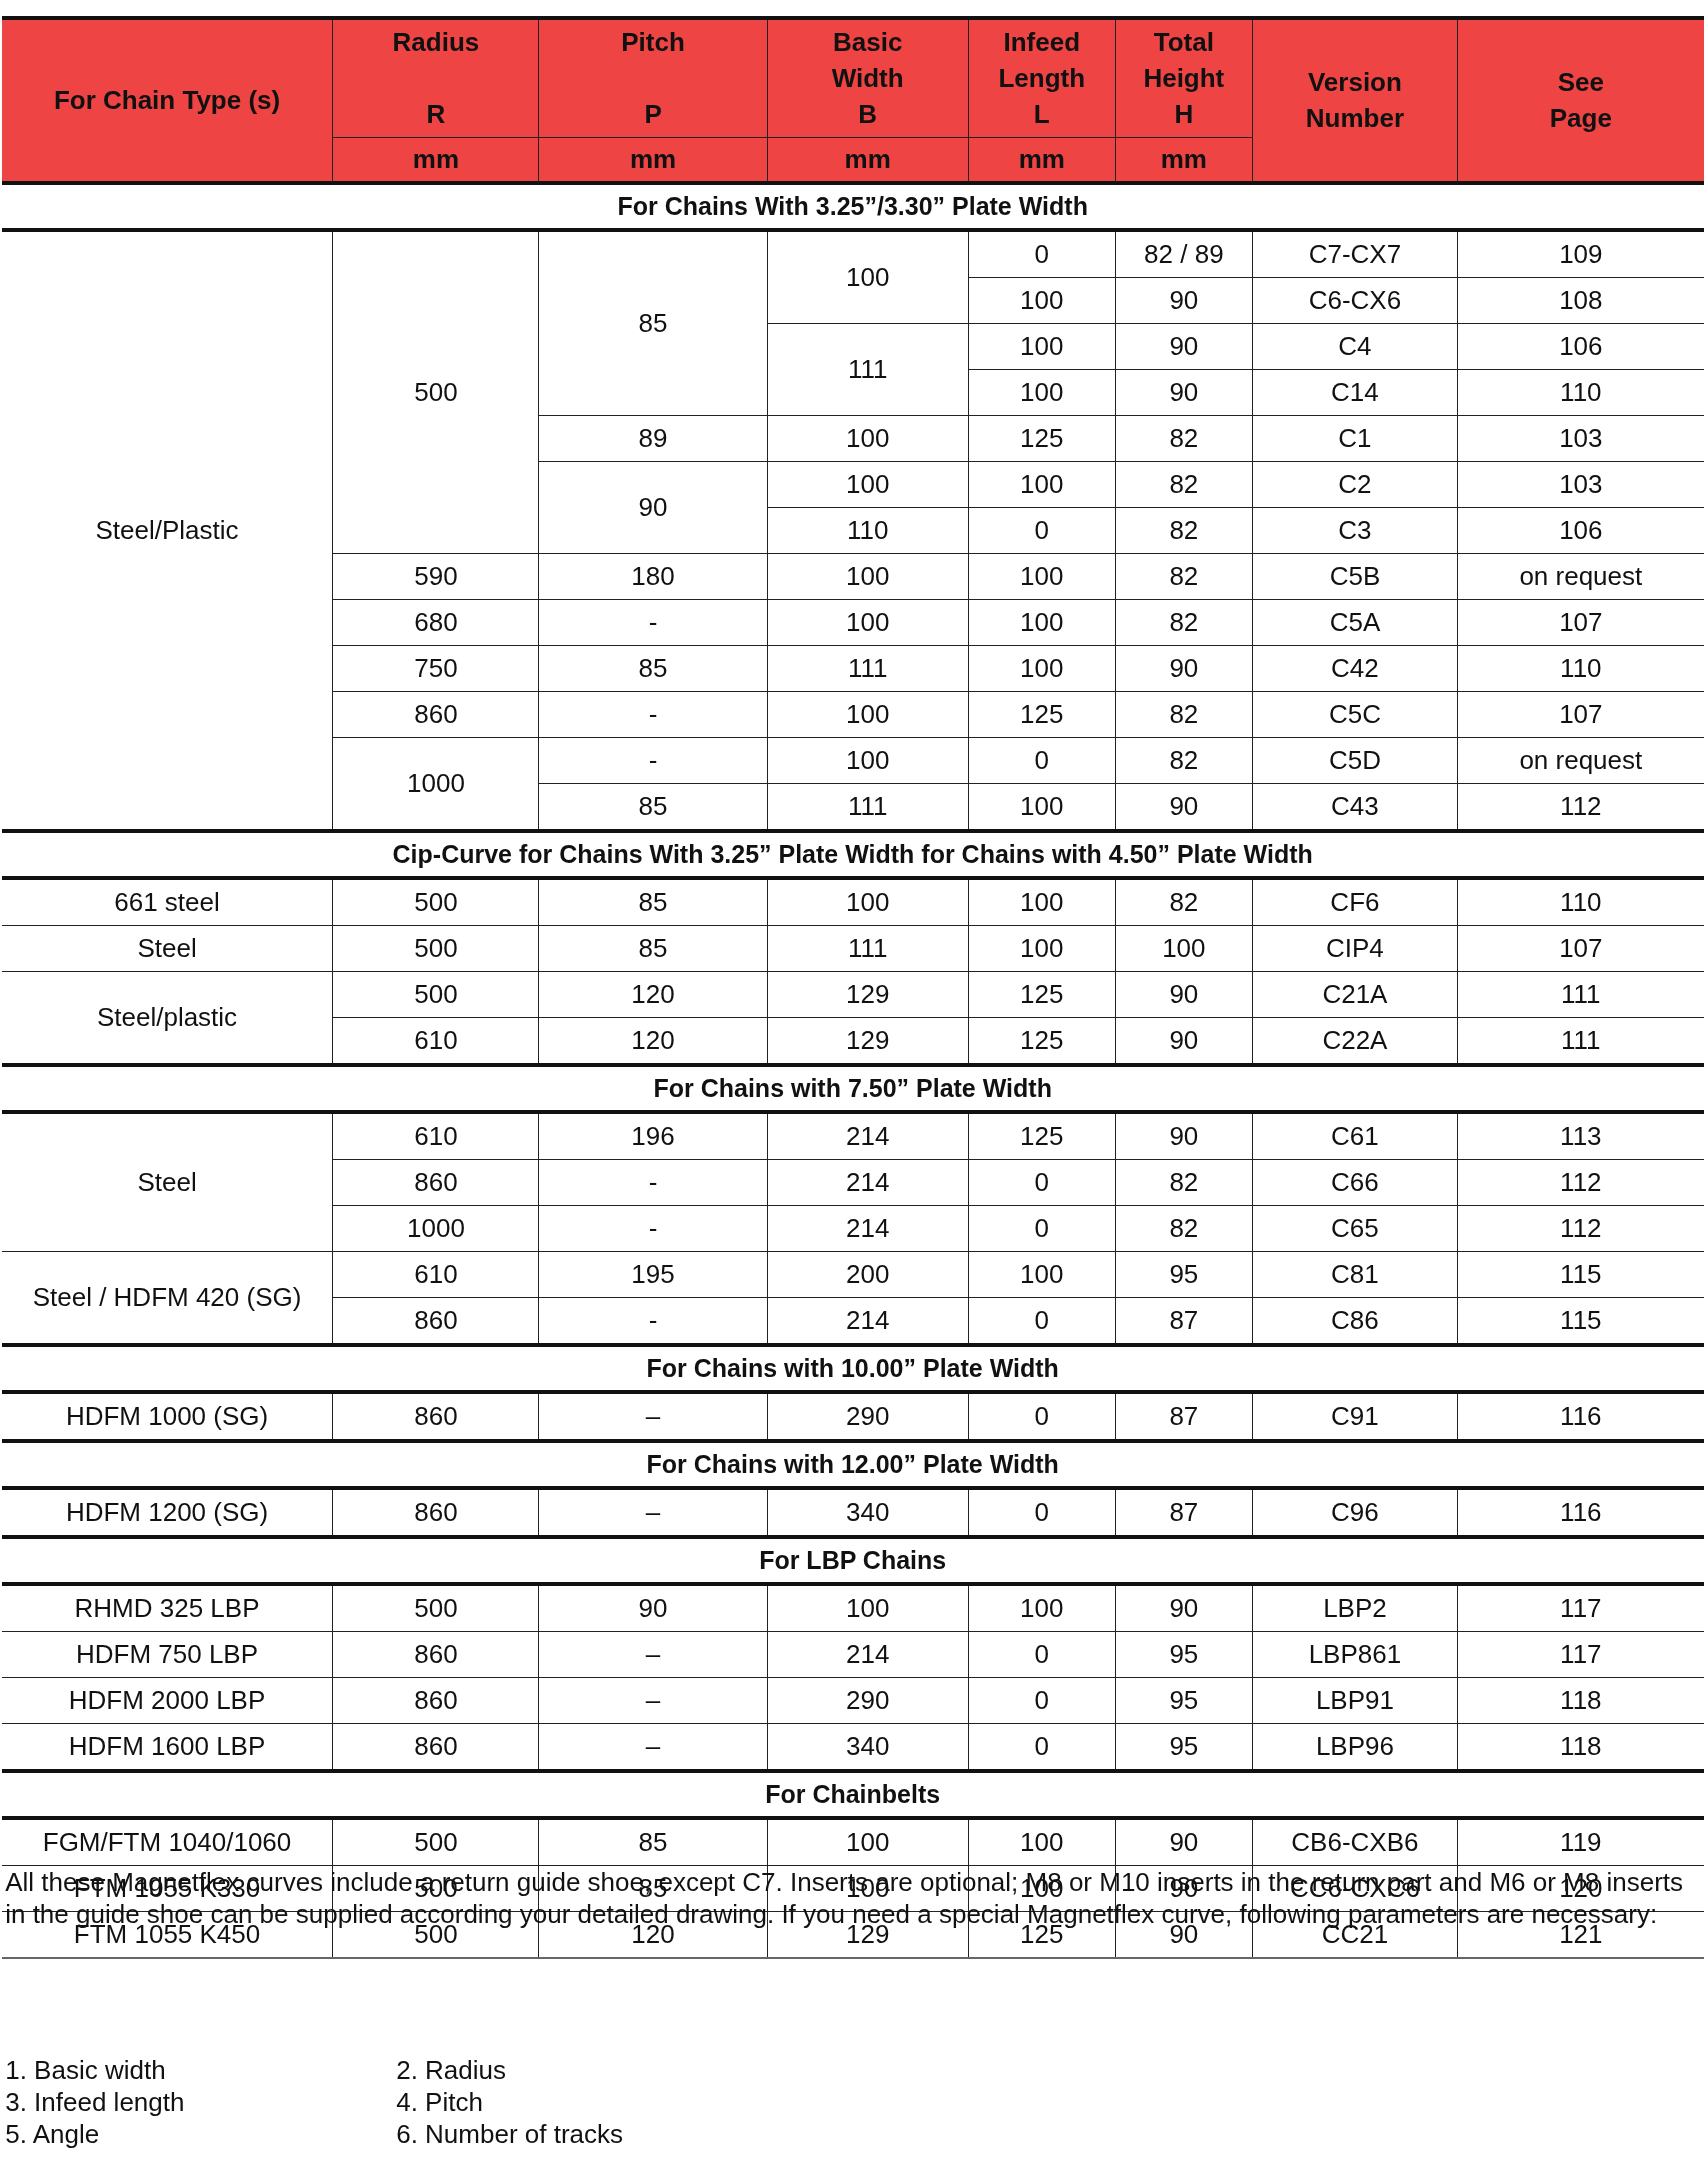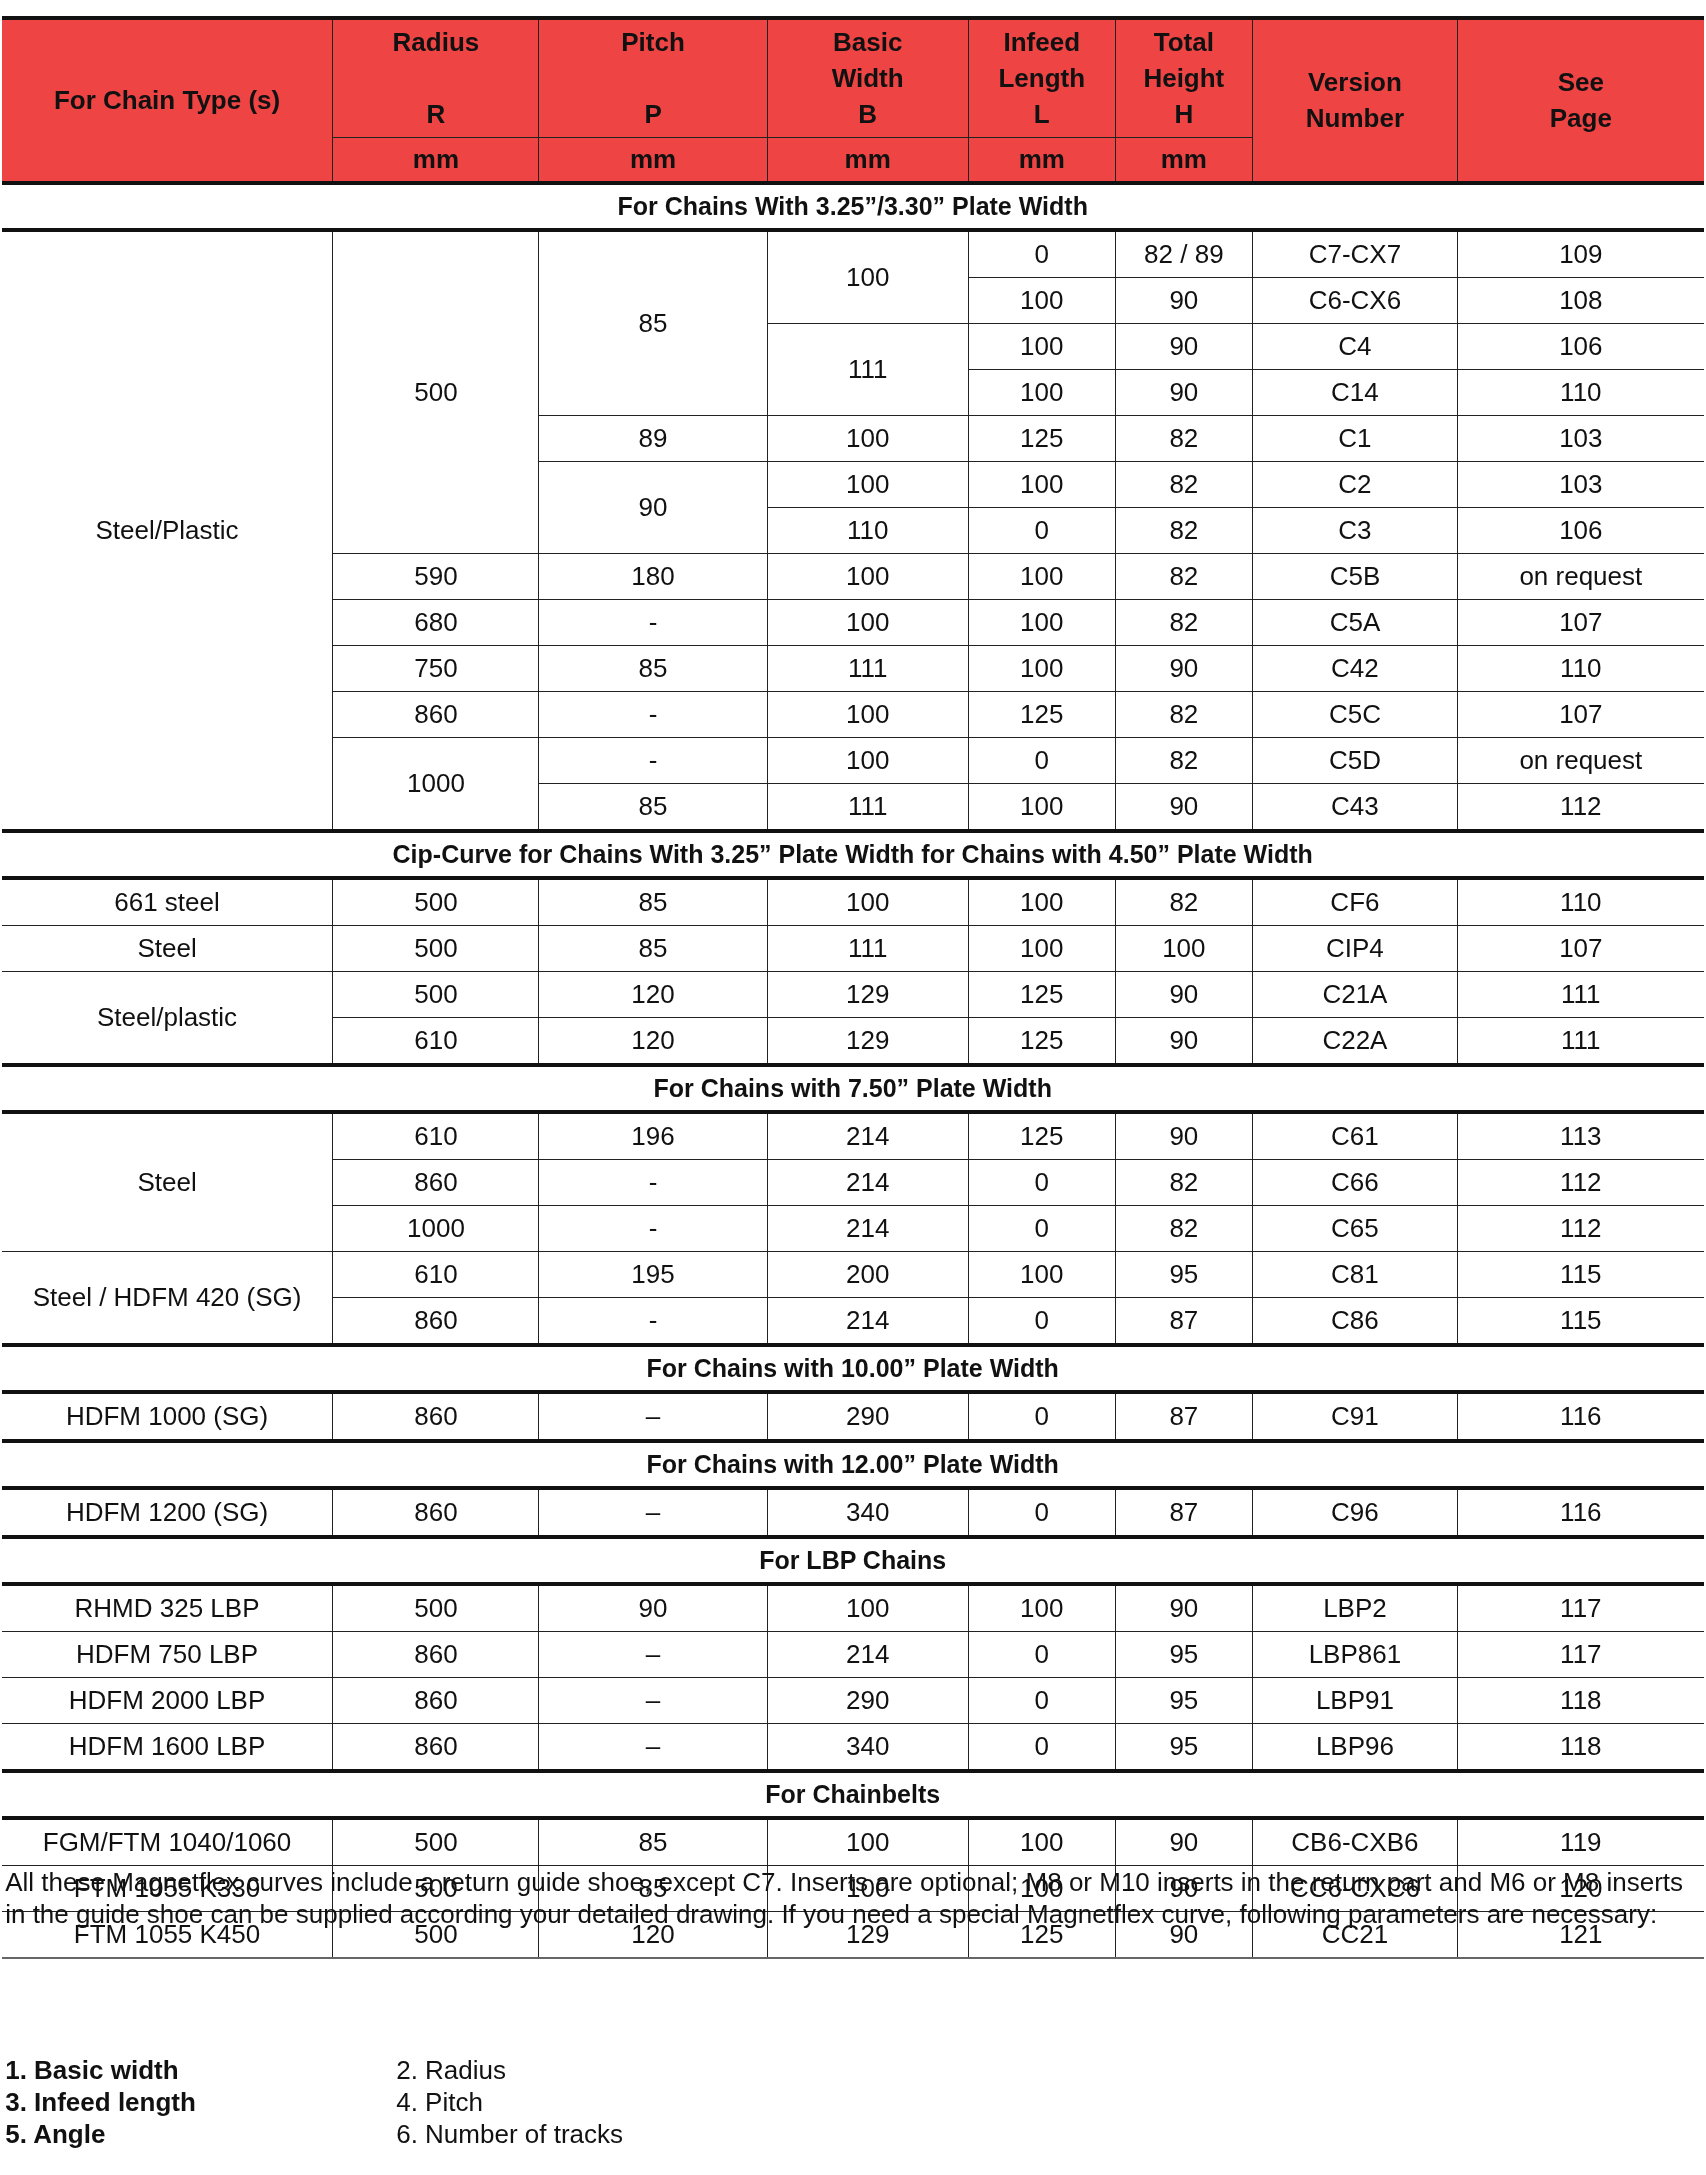--- a/index.html
+++ b/index.html
@@ -19,21 +19,21 @@
                 border-left: none; border-right: none;
                 border-top: 4.3px solid #111; border-bottom: 4.3px solid #111; }
   .spec-table tbody tr:last-child td { border-bottom: 2.6px solid #666; }
   .spec-table td:first-child, .spec-table th:first-child { border-left: none; }
   .spec-table td:last-child, .spec-table th:last-child { border-right: none; }
   .hdr-line { display: block; }
   .footer { position: absolute; left: 5.2px; top: 1866px; width: 1697px; font-size: 26px; line-height: 32px; }
   .footer p { margin: 0; }
   .params { position: absolute; left: 5.2px; top: 2054px; width: 865px; font-size: 26px; line-height: 32px; }
   .params .row { display: flex; }
-  .params .c1 { width: 391px; font-weight: bold; }
+  .params .c1 { width: 391px; }
 </style>
 </head>
 <body>
 
 <table class="spec-table">
   <colgroup>
     <col style="width:331px">
       <col style="width:206px">
       <col style="width:228px">
       <col style="width:201px">

